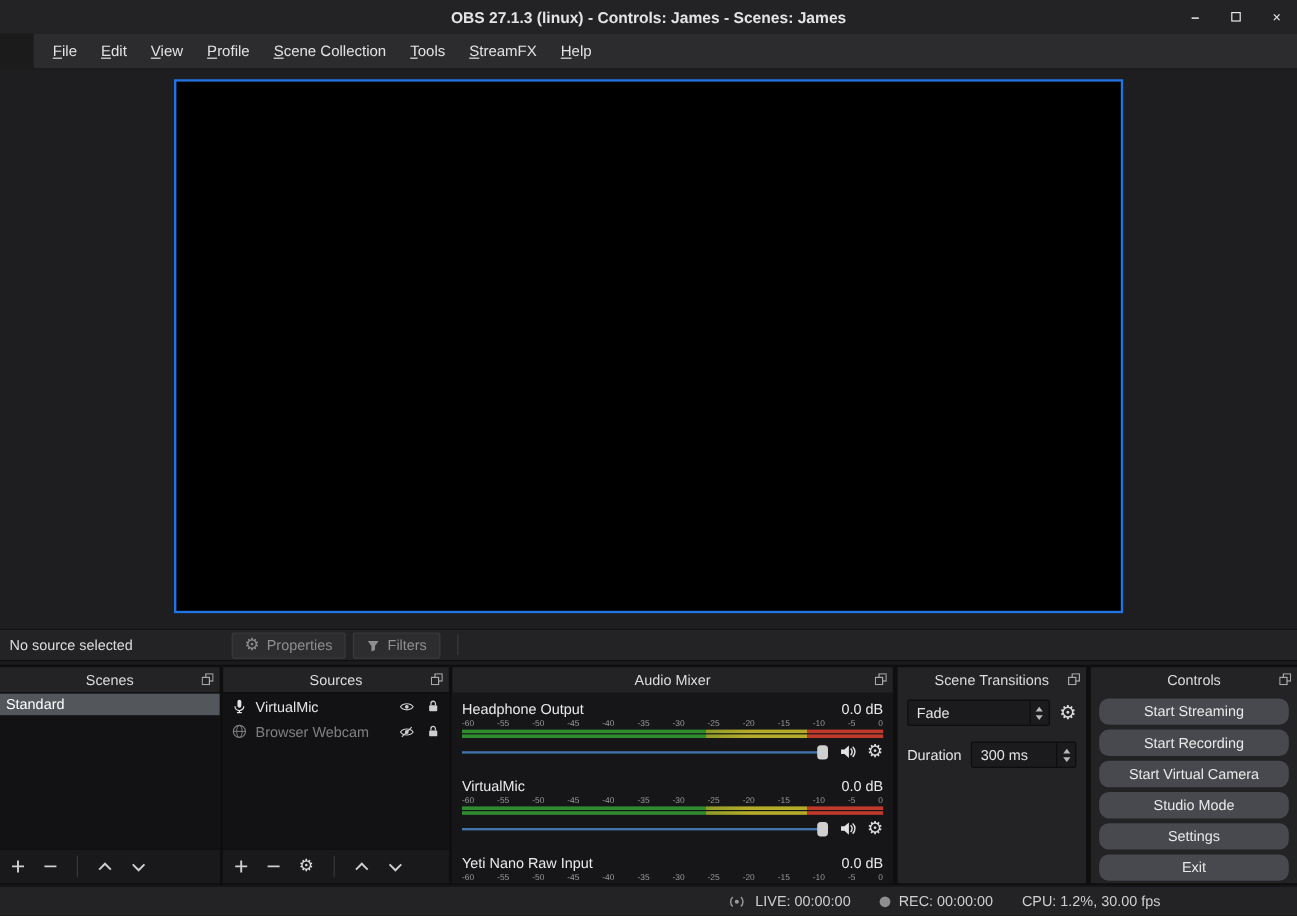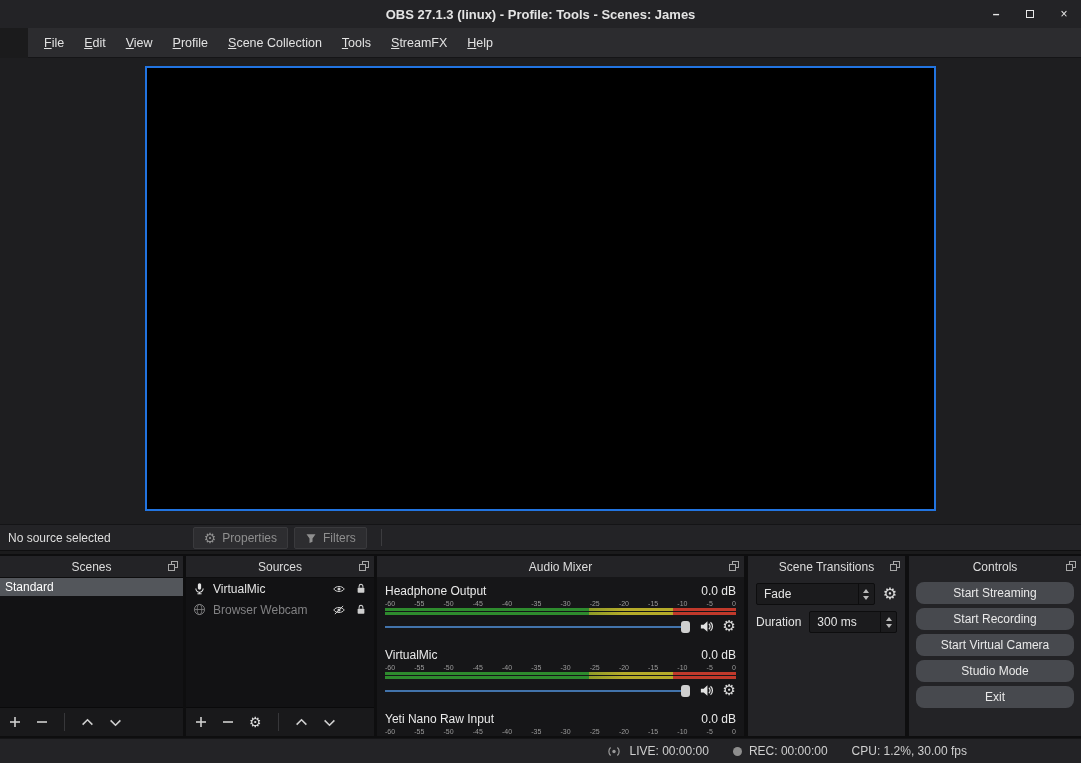--- a/index.html
+++ b/index.html
@@ -108,21 +108,21 @@
   }
   .ch-meter + .ch-meter { margin-top: 1px; }
   .ch-slider-row { display: flex; align-items: center; gap: 9px; height: 21px; margin-top: 1px; }
   .vol-track { flex: 1; height: 2px; background: #4273ab; position: relative; }
   .vol-handle { position: absolute; right: 0; top: -5px; width: 9px; height: 12px; background: #cfcfcf; border-radius: 3px; }
   .ch-slider-row .gear { font-size: 15px; }
 
   
   .trans-body { padding: 6px 8px; }
   .trans-row { display: flex; align-items: center; gap: 8px; }
-  .trans-row + .trans-row { margin-top: 6px; text-align: right; }
+  .trans-row + .trans-row { margin-top: 13px; text-align: right; }
   .combo, .spinbox {
     height: 22px; background: #1b1b1d; border: 1px solid #0d0d0e; border-radius: 2px;
     display: flex; align-items: center; padding-left: 7px; color: #e4e4e4; font-size: 12px; flex: 1;
   }
   .arrow-col {
     margin-left: auto; width: 16px; height: 100%;
     border-left: 1px solid #0d0d0e;
     display: flex; flex-direction: column; align-items: center; justify-content: center; gap: 3px;
   }
   .tri-up { width: 0; height: 0; border-left: 3.5px solid transparent; border-right: 3.5px solid transparent; border-bottom: 4.5px solid #b9b9b9; }
@@ -148,21 +148,21 @@
   .status-cluster { display: flex; align-items: center; gap: 7px; }
   .rec-dot { width: 9px; height: 9px; border-radius: 50%; background: #8e8e8e; }
   .live-icon { color: #9a9a9a; }
 </style>
 </head>
 <body>
 
 <div class="app">
 
   <div class="titlebar">
-    <div class="window-title">OBS 27.1.3 (linux) - Profile: Tools - Scenes: James</div>
+    <div class="window-title">OBS 27.1.3 (linux) - Controls: James - Scenes: James</div>
     <div class="win-controls">
       <button class="win-btn">
           <span class="min-glyph">–</span>
         </button>
       <button class="win-btn">
           <span class="max-box"></span>
         </button>
       <button class="win-btn">
           <span>×</span>
         </button>
@@ -537,20 +537,21 @@
                 <rect x="0.5" y="3.5" width="6" height="6" fill="#232326" stroke="currentColor"></rect>
               </svg>
           </span>
         </button>
       </div>
       <div class="controls-body">
         <button class="ctl-btn">Start Streaming</button>
         <button class="ctl-btn">Start Recording</button>
         <button class="ctl-btn">Start Virtual Camera</button>
         <button class="ctl-btn">Studio Mode</button>
+        <button class="ctl-btn">Settings</button>
         <button class="ctl-btn">Exit</button>
       </div>
     </div>
 
   </div>
 
   <div class="statusbar">
     <div class="status-cluster">
       <span class="live-icon">
         <svg width="16" height="13" viewBox="0 0 16 12">

